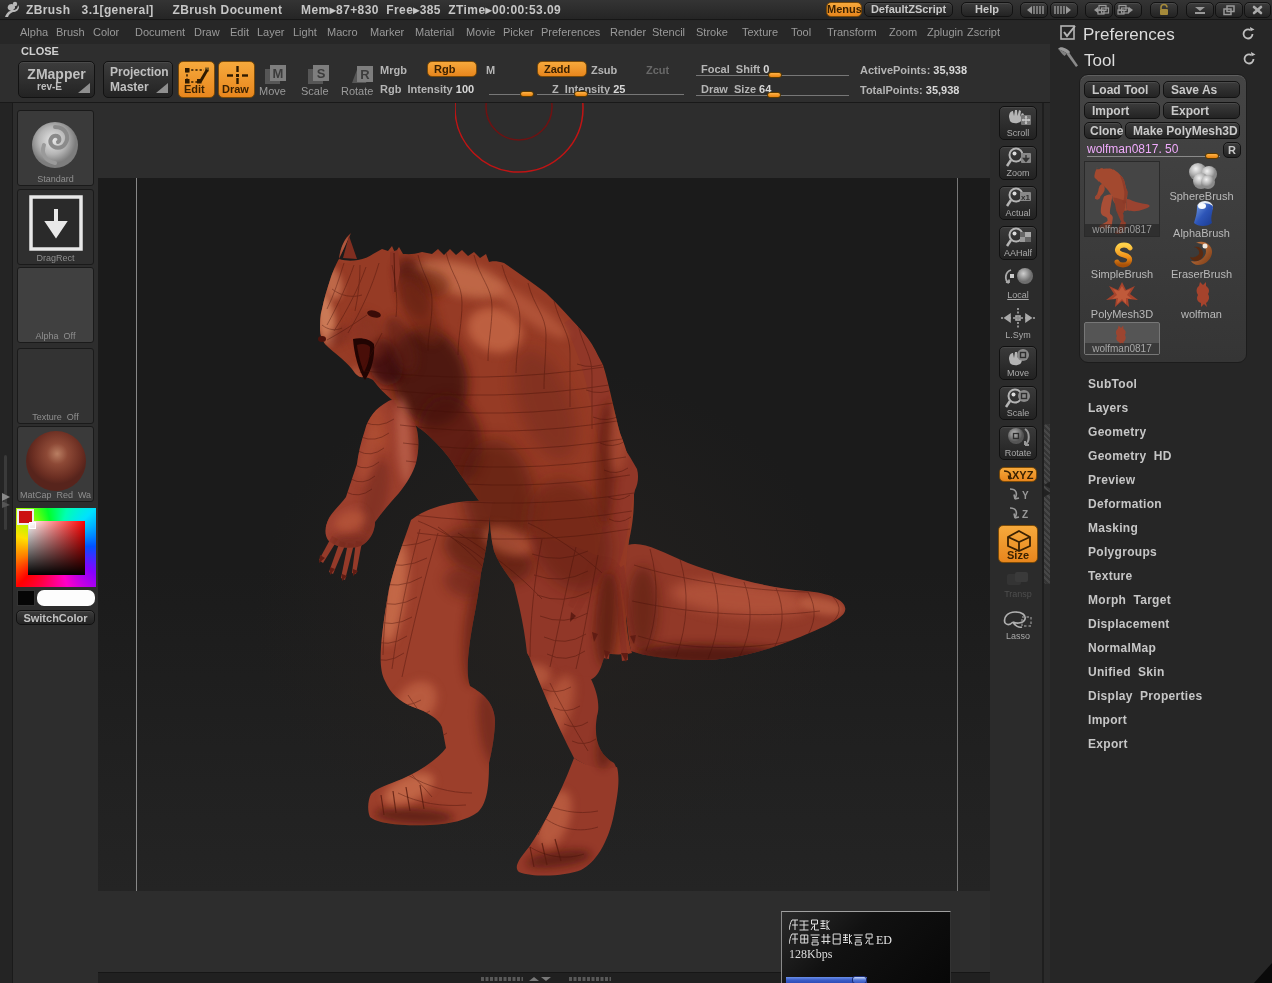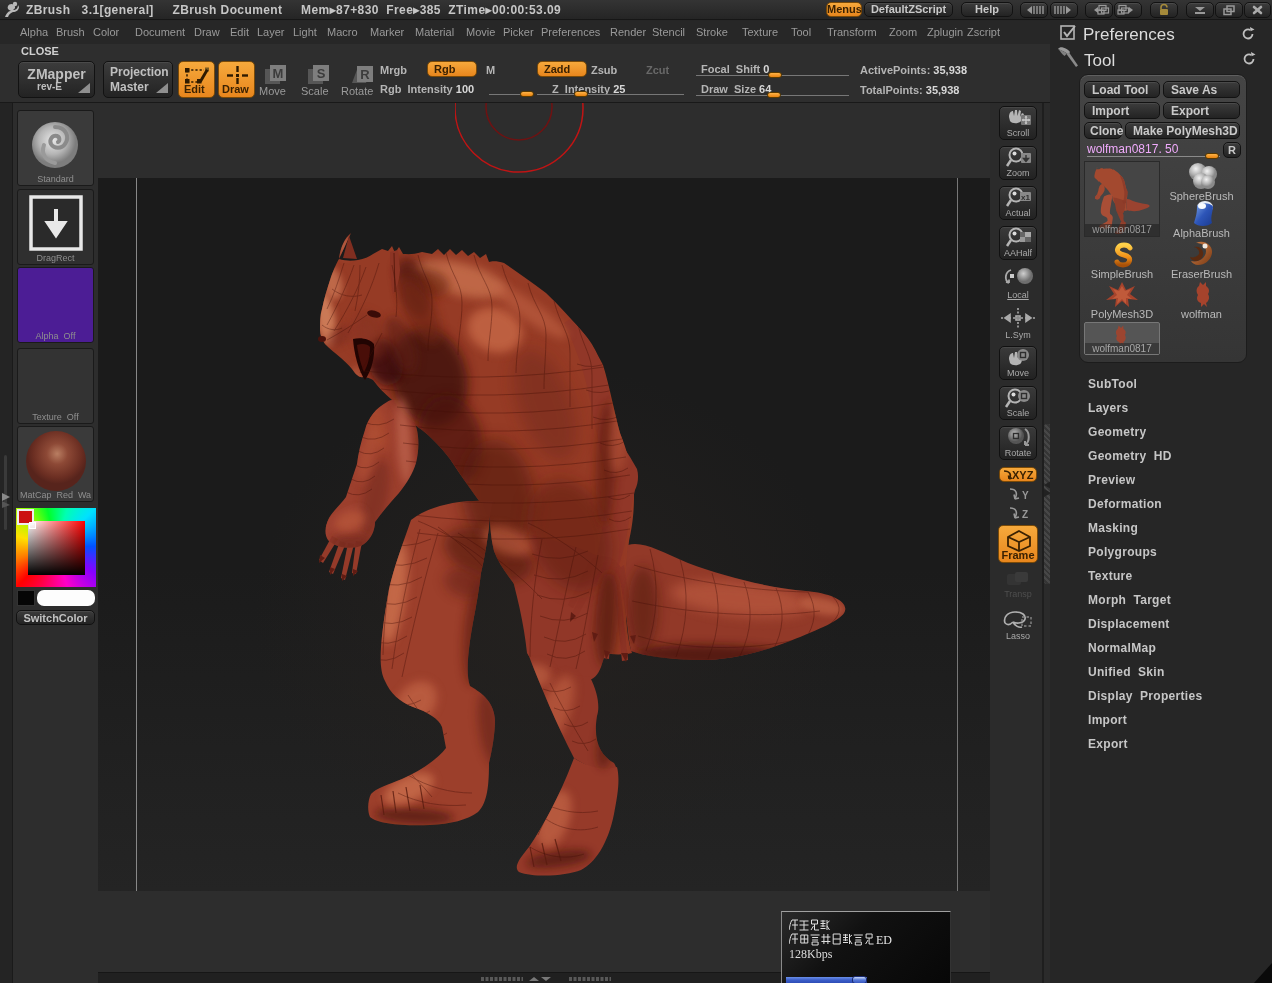--- a/index.html
+++ b/index.html
@@ -231,21 +231,21 @@
   <div class="tlabel">Standard</div>
 </div>
 <div class="tile" style="top:189px;height:76px;background:#2f2f2f;">
   <svg class="abs" style="left:11px;top:5px" width="54" height="56" viewBox="0 0 54 56">
     <rect x="2" y="2" width="50" height="52" fill="#2a2a2a" stroke="#e8e8e8" stroke-width="3.5"></rect>
     <path d="M27 14 V34 M27 40 L19 28 L35 28 Z" stroke="#e8e8e8" stroke-width="4" fill="#e8e8e8"></path>
     <path d="M27 42 L19 30 L35 30 Z" fill="#e8e8e8"></path>
   </svg>
   <div class="tlabel">DragRect</div>
 </div>
-<div class="tile" style="top:267px;height:76px;background:#4c1d95;">
+<div class="tile" style="top:267px;height:76px;background:#404040;">
   <div class="tlabel">Alpha&nbsp; Off</div>
 </div>
 <div class="tile" style="top:348px;height:76px;background:#333;">
   <div class="tlabel">Texture&nbsp; Off</div>
 </div>
 <div class="tile" style="top:426px;height:76px;">
   <svg class="abs" style="left:6px;top:2px" width="64" height="64" viewBox="0 0 64 64">
     <defs>
         <radialGradient id="matg" cx="52%" cy="38%">
           <stop offset="0%" stop-color="#b97e62"></stop>
@@ -656,21 +656,21 @@
       <text x="16" y="11" font-size="10" fill="#999" font-weight="bold">Z</text>
     </svg>
 </div>
 <div class="obtn" style="left:998px;top:525px;width:40px;height:38px;">
   <svg class="abs" style="left:7px;top:3px" width="26" height="24" viewBox="0 0 26 24">
       <g fill="none" stroke="#3a2102" stroke-width="1.8">
         <path d="M13 2 L24 8 L24 17 L13 22 L2 17 L2 8 Z"></path>
         <path d="M2 8 L13 13 L24 8 M13 13 L13 22"></path>
       </g>
     </svg>
-  <div class="abs" style="left:0;right:0;bottom:1px;font-size:11px;text-align:center;">Frame</div>
+  <div class="abs" style="left:0;right:0;bottom:1px;font-size:11px;text-align:center;">Size</div>
 </div>
 <div class="nolabel" style="top:569px;">
   <svg width="30" height="20" viewBox="0 0 30 20">
       <g fill="#343434">
         <rect x="4" y="5" width="14" height="11" rx="2"></rect>
         <rect x="12" y="3" width="13" height="10" rx="2" fill="#3a3a3a"></rect>
       </g>
     </svg>
   <div class="abs" style="top:20px;left:0;right:0;font-size:9px;color:#4e4e4e;">Transp</div>
 </div>

